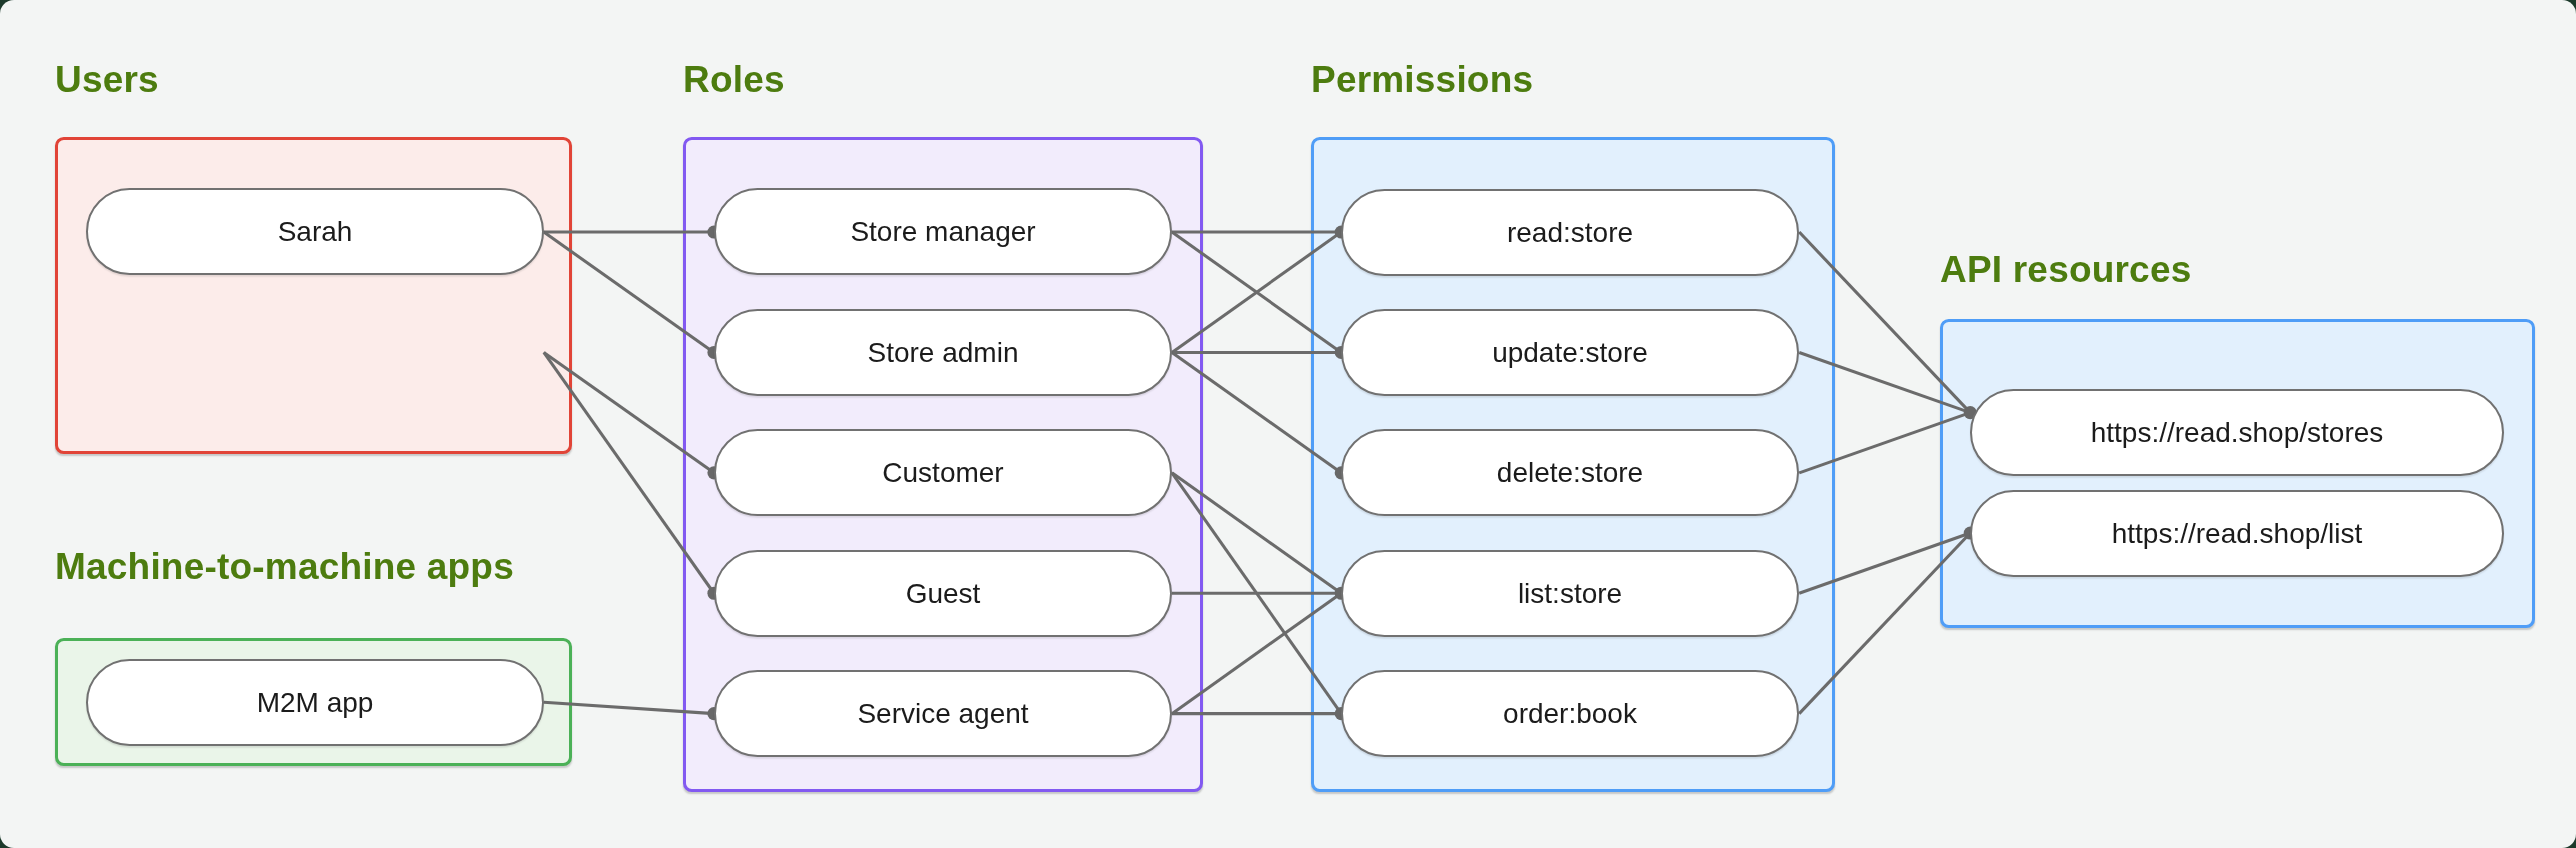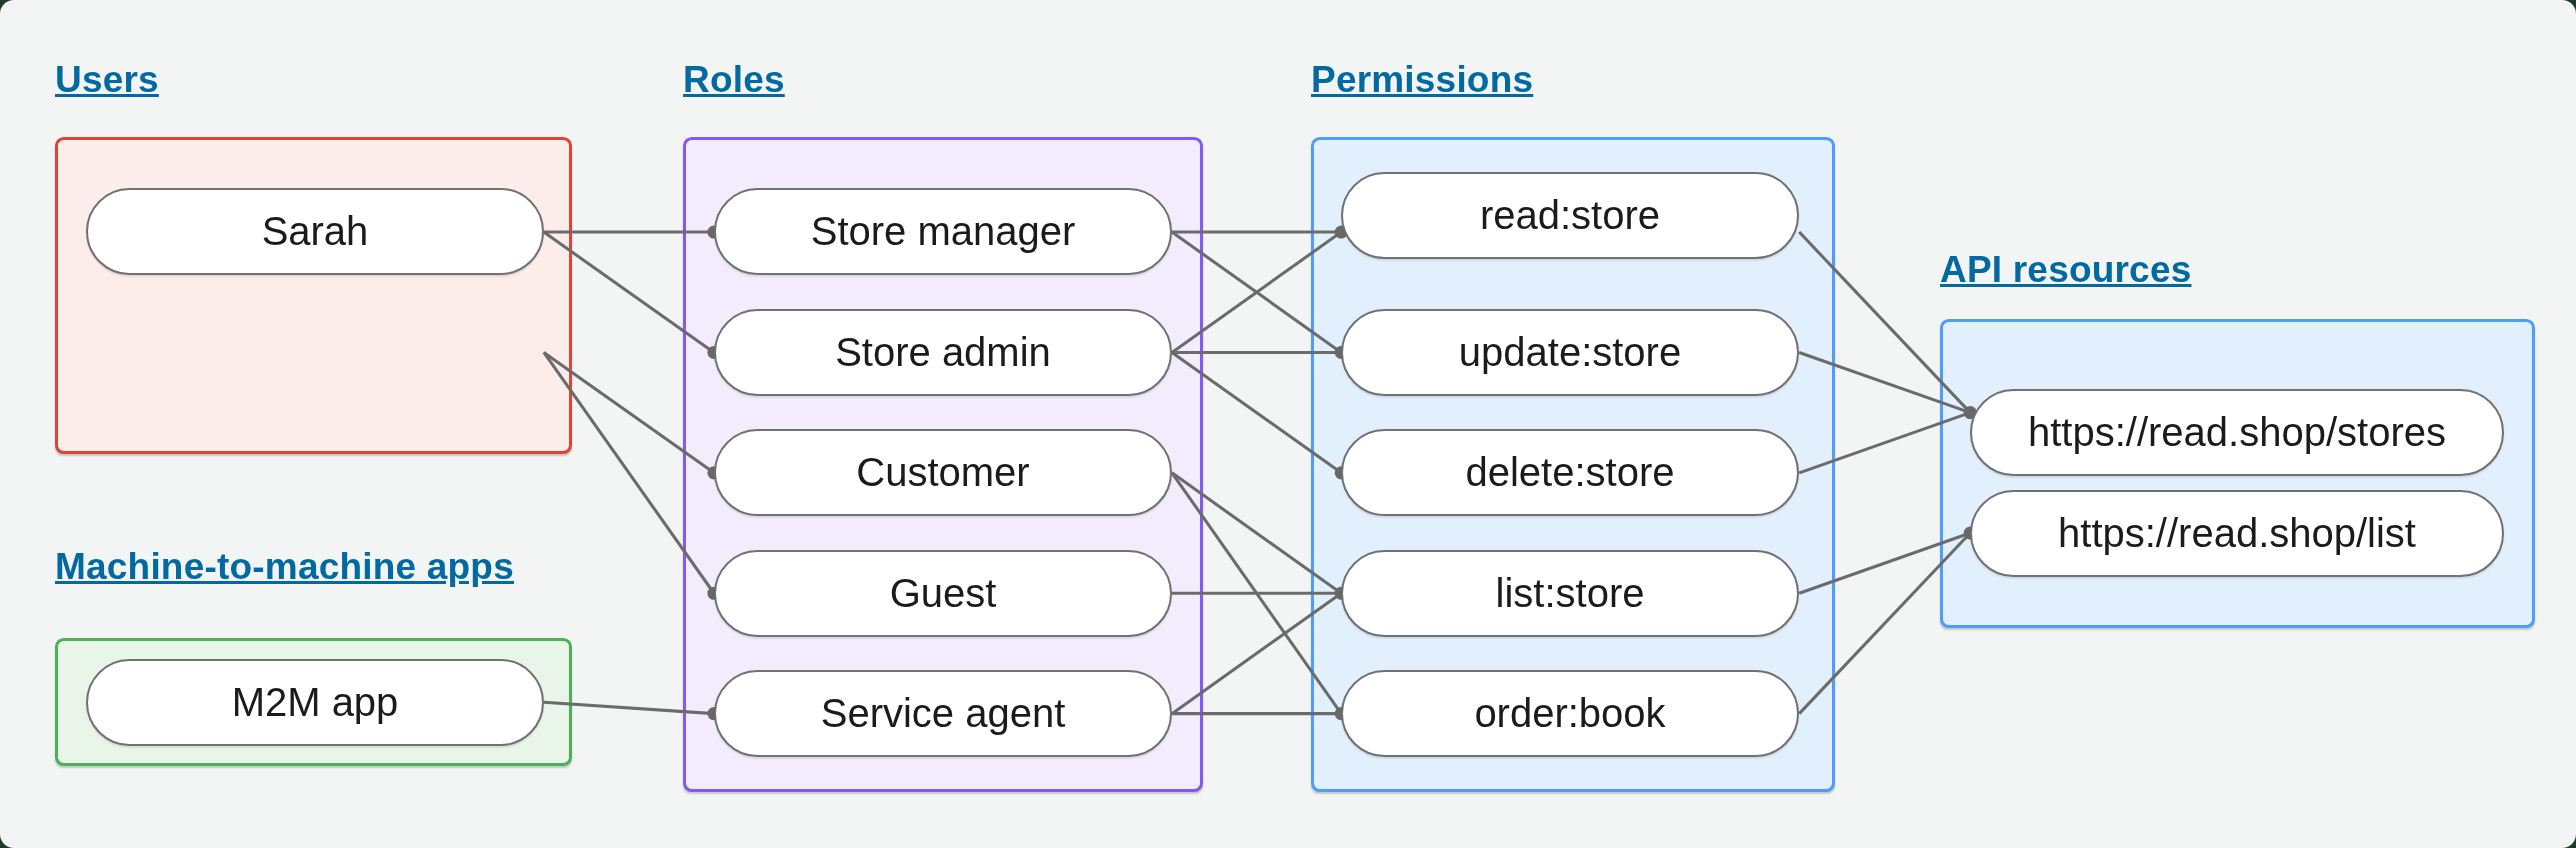--- a/index.html
+++ b/index.html
@@ -1,26 +1,26 @@
 <!DOCTYPE html>
 <html style="font-size:14px"><head>
 <meta charset="utf-8">
 <style>
   html,body{margin:0;padding:0;background:#1d3a2b;}
   #stage{position:relative;width:2576px;height:848px;background:#f3f5f4;border-radius:14px;overflow:hidden;
          font-family:"Liberation Sans", sans-serif;}
-  .glabel{position:absolute;font-size:37px;font-weight:700;color:#0369a1;line-height:1;letter-spacing:0.2px;white-space:nowrap;text-decoration:underline;}
+  .glabel{position:absolute;font-size:37px;font-weight:700;color:#4d7c0f;line-height:1;letter-spacing:0.2px;white-space:nowrap;}
   .gbox{position:absolute;border-radius:8.7px;box-sizing:border-box;box-shadow:0 2.6px 1.7px -0.9px rgba(40,40,40,.22);}
   .g-red{border:3.9px solid #e14437;background:#fcecea;}
   .g-green{border:3.9px solid #4bb157;background:#eaf5e9;}
   .g-purple{border:3.9px solid #8259f1;background:#f2ecfc;}
   .g-blue{border:3.9px solid #4f9df7;background:#e2f0fd;}
   .pill{position:absolute;height:87px;box-sizing:border-box;background:#ffffff;border:2.6px solid #717171;
         border-radius:44px;display:flex;align-items:center;justify-content:center;
-        font-size:40px;color:#1b1b1b;white-space:nowrap;box-shadow:0 1.7px 1.7px rgba(0,0,0,.10);z-index:10;}
+        font-size:28px;color:#1b1b1b;white-space:nowrap;box-shadow:0 1.7px 1.7px rgba(0,0,0,.10);z-index:10;}
   #edges{position:absolute;left:0;top:0;z-index:5;}
   #edges line{stroke:#6b6b6b;stroke-width:3.5;}
   #edges circle{fill:#686868;}
 </style>
 </head>
 <body>
 
 <div id="stage">
 
   <div class="glabel" style="left:55px;top:61px">Users</div>
@@ -70,21 +70,21 @@
     <circle cx="2258" cy="611" r="7.5"></circle>
   </svg>
 
   <div class="pill" style="left:86px;top:188px;width:458px">Sarah</div>
   <div class="pill" style="left:86px;top:659px;width:458px">M2M app</div>
   <div class="pill" style="left:714px;top:309px;width:458px">Store admin</div>
   <div class="pill" style="left:714px;top:188px;width:458px">Store manager</div>
   <div class="pill" style="left:714px;top:429px;width:458px">Customer</div>
   <div class="pill" style="left:714px;top:550px;width:458px">Guest</div>
   <div class="pill" style="left:714px;top:670px;width:458px">Service agent</div>
-  <div class="pill" style="left:1341px;top:172px;width:458px">read:store</div>
+  <div class="pill" style="left:1341px;top:189px;width:458px">read:store</div>
   <div class="pill" style="left:1341px;top:309px;width:458px">update:store</div>
   <div class="pill" style="left:1341px;top:429px;width:458px">delete:store</div>
   <div class="pill" style="left:1341px;top:550px;width:458px">list:store</div>
   <div class="pill" style="left:1341px;top:670px;width:458px">order:book</div>
   <div class="pill" style="left:1970px;top:389px;width:534px">https://read.shop/stores</div>
   <div class="pill" style="left:1970px;top:490px;width:534px">https://read.shop/list</div>
 
 </div>
 
 

